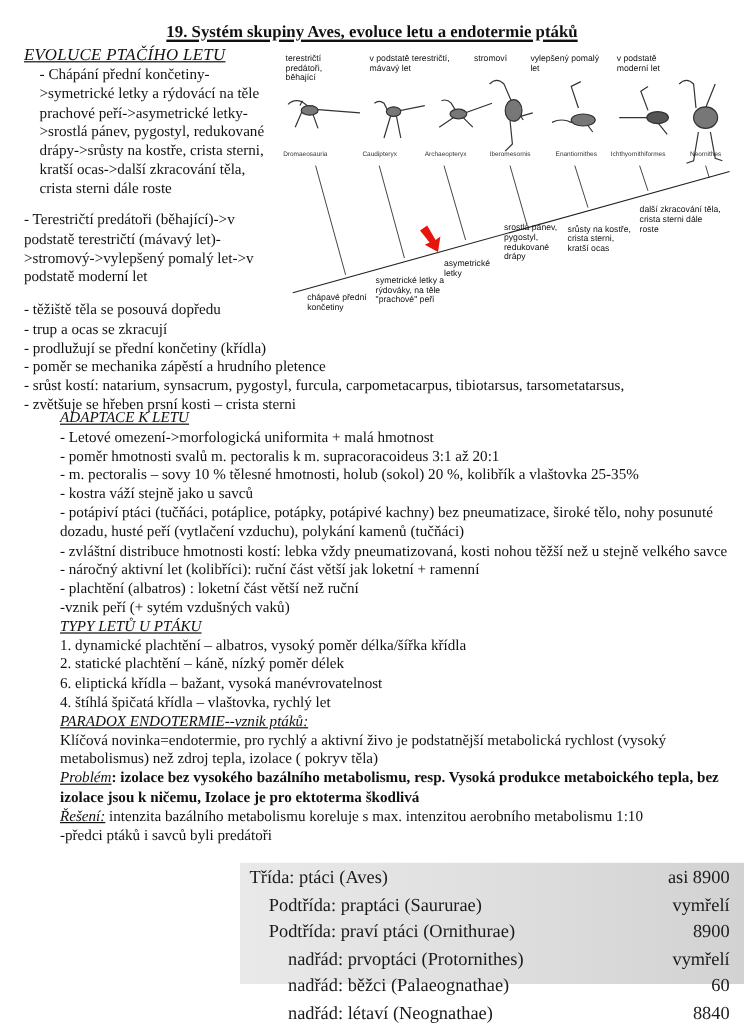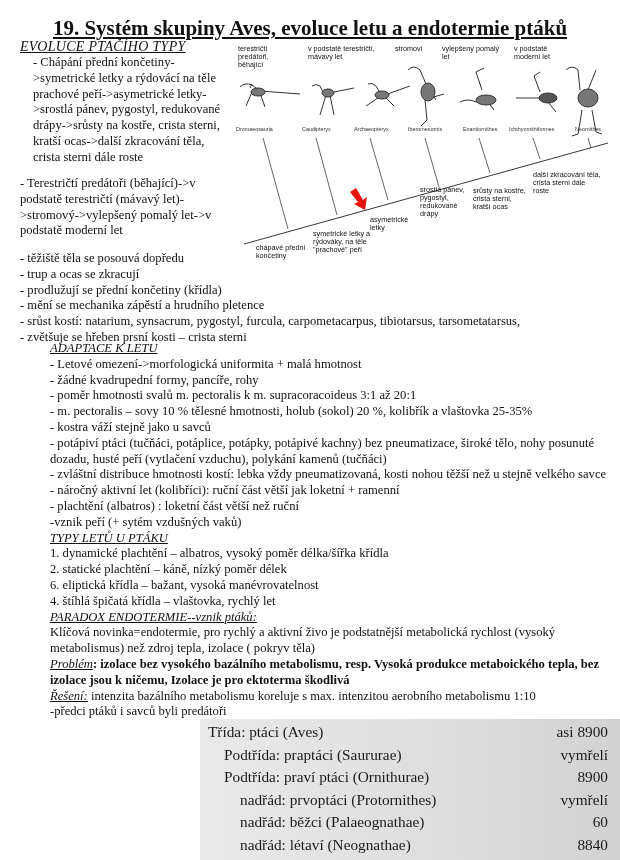--- a/index.html
+++ b/index.html
@@ -1,19 +1,19 @@
 <!DOCTYPE html>
 <html><head>
 <meta charset="utf-8">
 <style>
   html, body { margin: 0; padding: 0; background: #ffffff; }
   body { width: 620px; height: 860px; position: relative; overflow: hidden;
          font-family: "Liberation Serif", "DejaVu Serif", serif; color: #111; }
   .title { position: absolute; left: 0; top: 16px; width: 620px; text-align: center;
-           font-weight: bold; font-size: 21px; line-height: 24px; }
+           font-weight: bold; font-size: 14px; line-height: 24px; }
   .title span { text-decoration: underline; text-decoration-thickness: 2px; text-underline-offset: 2px; }
   .h-evol { position: absolute; left: 20px; top: 39px; font-style: italic; font-size: 14px;
             text-decoration: underline; letter-spacing: 0.3px; }
   .body-text { position: absolute; font-size: 12.6px; line-height: 15.8px; }
   #intro1 { left: 20px; top: 55px; width: 212px; margin-left: 13px; }
   #intro2 { left: 20px; top: 176px; width: 212px; }
   #bullets { left: 20px; top: 251px; width: 590px; }
   #adapt { left: 50px; top: 341px; width: 560px; }
   .sub-h { font-style: italic; text-decoration: underline; }
   .bold { font-weight: bold; }
@@ -21,32 +21,32 @@
   .wrap { white-space: normal; }
 
   
   #diagram { position: absolute; left: 230px; top: 40px; width: 390px; height: 225px; }
   .dlabel { position: absolute; font-family: "Liberation Sans", "DejaVu Sans", sans-serif;
             font-weight: normal; font-size: 7.2px; line-height: 8px; color: #111; }
   .species { position: absolute; font-family: "Liberation Sans", "DejaVu Sans", sans-serif;
              font-size: 5.4px; color: #333; white-space: nowrap; }
 
   
-  #taxo { position: absolute; left: 200px; top: 719px; width: 420px; height: 141px;
+  #taxo { position: absolute; left: 200px; top: 719px; width: 420px; height: 101px;
           background: linear-gradient(90deg, #e9e9e9 0%, #e0e0e0 45%, #d2d2d2 100%); }
   .trow { position: absolute; left: 0; width: 408px; font-size: 15.3px; line-height: 18px; color: #1a1a1a; }
   .trow .name { position: absolute; white-space: nowrap; }
   .trow .count { position: absolute; right: 0; white-space: nowrap; }
 </style>
 </head>
 <body>
 
 <div class="title"><span>19. Systém skupiny Aves, evoluce letu a endotermie ptáků</span></div>
 
-<div class="h-evol">EVOLUCE PTAČÍHO TYPY</div>
+<div class="h-evol">EVOLUCE PTAČÍHO LETU</div>
 
 <div id="intro1" class="body-text">
   <div class="row">- Chápání přední končetiny-</div>
   <div class="row">&gt;symetrické letky a rýdovácí na těle</div>
   <div class="row">prachové peří-&gt;asymetrické letky-</div>
   <div class="row">&gt;srostlá pánev, pygostyl, redukované</div>
   <div class="row">drápy-&gt;srůsty na kostře, crista sterni,</div>
   <div class="row">kratší ocas-&gt;další zkracování těla,</div>
   <div class="row">crista sterni dále roste</div>
 </div>
@@ -124,29 +124,28 @@
   <div class="dlabel" style="left:140px;top:176px;width:44px;">asymetrické letky</div>
   <div class="dlabel" style="left:190px;top:146px;width:48px;">srostlá pánev, pygostyl, redukované drápy</div>
   <div class="dlabel" style="left:243px;top:147px;width:58px;">srůsty na kostře, crista sterni, kratší ocas</div>
   <div class="dlabel" style="left:303px;top:131px;width:70px;">další zkracování těla, crista sterni dále roste</div>
 </div>
 
 <div id="bullets" class="body-text">
   <div class="row">- těžiště těla se posouvá dopředu</div>
   <div class="row">- trup a ocas se zkracují</div>
   <div class="row">- prodlužují se přední končetiny (křídla)</div>
-  <div class="row">- mění se mechanika zápěstí a hrudního pletence</div>
+  <div class="row">- poměr se mechanika zápěstí a hrudního pletence</div>
   <div class="row">- srůst kostí: natarium, synsacrum, pygostyl, furcula, carpometacarpus, tibiotarsus, tarsometatarsus,</div>
   <div class="row">- zvětšuje se hřeben prsní kosti – crista sterni</div>
 </div>
 
 <div id="adapt" class="body-text">
   <div class="sub-h">ADAPTACE K LETU</div>
   <div class="row">- Letové omezení-&gt;morfologická uniformita + malá hmotnost</div>
-  <div class="row">- žádné kvadrupední formy, pancíře, rohy</div>
   <div class="row">- poměr hmotnosti svalů m. pectoralis k m. supracoracoideus 3:1 až 20:1</div>
   <div class="row">- m. pectoralis – sovy 10 % tělesné hmotnosti, holub (sokol) 20 %, kolibřík a vlaštovka 25-35%</div>
   <div class="row">- kostra váží stejně jako u savců</div>
   <div class="wrap">- potápiví ptáci (tučňáci, potáplice, potápky, potápivé kachny) bez pneumatizace, široké tělo, nohy posunuté dozadu, husté peří (vytlačení vzduchu), polykání kamenů (tučňáci)</div>
   <div class="wrap">- zvláštní distribuce hmotnosti kostí: lebka vždy pneumatizovaná, kosti nohou těžší než u stejně velkého savce</div>
   <div class="row">- náročný aktivní let (kolibříci): ruční část větší jak loketní + ramenní</div>
   <div class="row">- plachtění (albatros) : loketní část větší než ruční</div>
   <div class="row">-vznik peří (+ sytém vzdušných vaků)</div>
 
   <div class="sub-h">TYPY LETŮ U PTÁKU</div>

